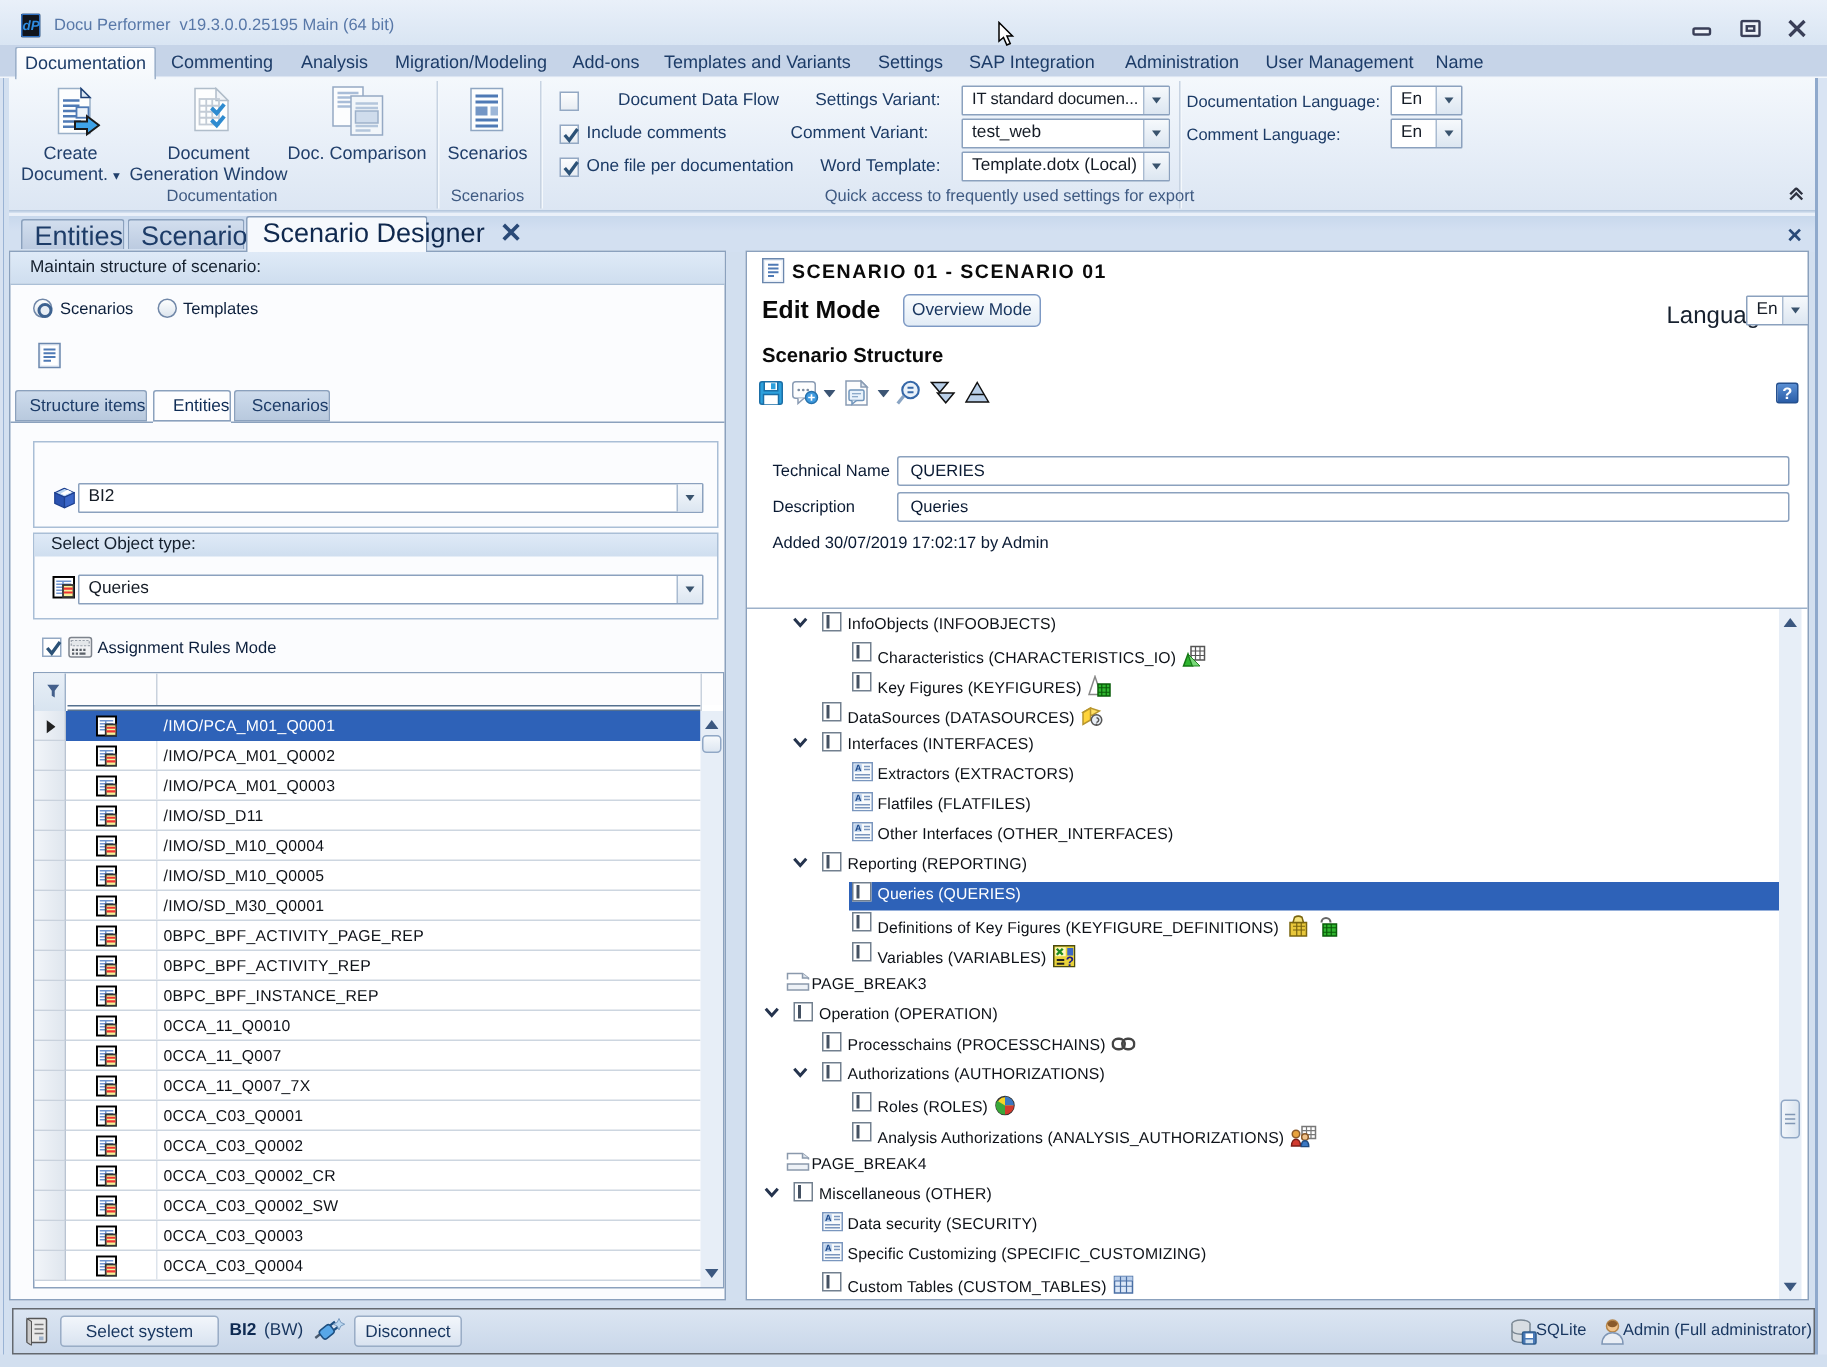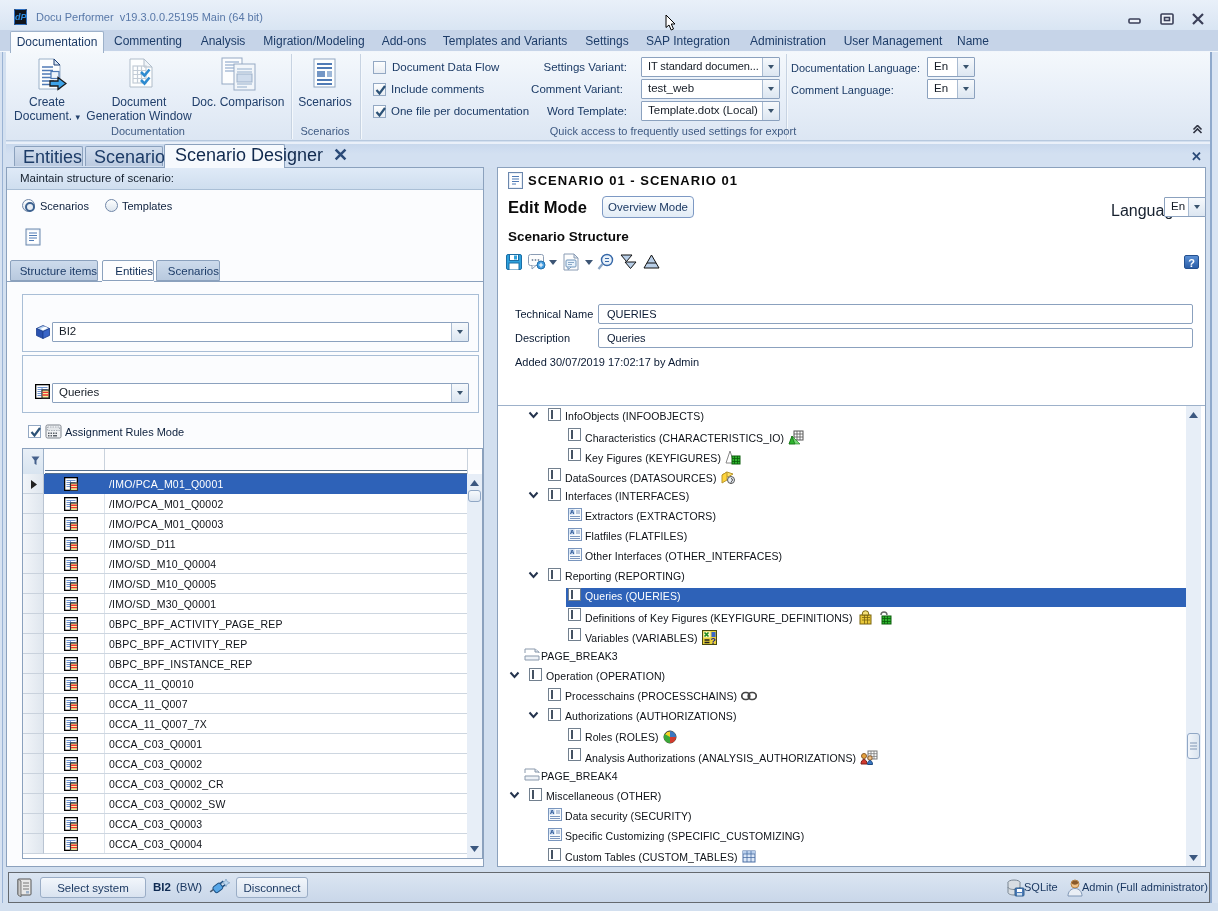--- a/index.html
+++ b/index.html
@@ -113,35 +113,35 @@
 <svg class="abs" style="left:313px;top:6px" width="24" height="32" viewBox="0 0 24 32">
 <rect x="1" y="1" width="21" height="28" fill="#fdfefe" stroke="#8fa6c2"></rect>
 <g stroke="#4f7ab5" stroke-width="2">
         <path d="M4 6h15M4 10h15M4 22h15M4 26h15"></path>
       </g>
 <rect x="4" y="13" width="8" height="6" fill="#7396c5"></rect>
 <rect x="14" y="13" width="5" height="6" fill="#9db7d8"></rect>
 </svg>
 <div class="btnlabel" style="left:285px;top:43px;width:80px">Scenarios</div>
 <div class="rcb" style="left:373px;top:9px"></div>
-<div class="rcblabel" style="left:392px;top:9px">Document Data Flow</div>
+<div class="rcblabel" style="left:412px;top:9px">Document Data Flow</div>
 <div class="rcb" style="left:373px;top:31px">
       <svg width="13" height="13" viewBox="0 0 13 13">
         <path d="M2.5 6l3 3.5L11 2" stroke="#2c5277" stroke-width="2.2" fill="none"></path>
       </svg>
     </div>
 <div class="rcblabel" style="left:391px;top:31px">Include comments</div>
 <div class="rcb" style="left:373px;top:53px">
       <svg width="13" height="13" viewBox="0 0 13 13">
         <path d="M2.5 6l3 3.5L11 2" stroke="#2c5277" stroke-width="2.2" fill="none"></path>
       </svg>
     </div>
 <div class="rcblabel" style="left:391px;top:53px">One file per documentation</div>
 <div class="rlabel" style="left:527px;top:9px;width:100px;text-align:right">Settings Variant:</div>
-<div class="rlabel" style="left:527px;top:31px;width:100px;text-align:center">Comment Variant:</div>
+<div class="rlabel" style="left:527px;top:31px;width:100px;text-align:left">Comment Variant:</div>
 <div class="rlabel" style="left:527px;top:53px;width:100px;text-align:right">Word Template:</div>
 <div class="combo" style="left:641px;top:5px;width:139px;height:20px">
       <div class="ctext" style="right:18px;font-size:11px;letter-spacing:-0.1px">IT standard documen...</div>
       <div class="carr"></div>
     </div>
 <div class="combo" style="left:641px;top:27px;width:139px;height:20px">
       <div class="ctext" style="right:20px">test_web</div>
       <div class="carr"></div>
     </div>
 <div class="combo" style="left:641px;top:49px;width:139px;height:20px">
@@ -193,20 +193,21 @@
       <path d="M7 0.5 L13.5 3.5 L7 6.5 L0.5 3.5 Z" fill="#b8d4f2" stroke="#1d3f8f" stroke-width="0.8"></path>
       <path d="M9 1.5 L12 3 L7 5.2 L4.5 4z" fill="#fff"></path>
       <path d="M0.5 3.5 L7 6.5 L7 13.5 L0.5 10.5 Z" fill="#2a52b0" stroke="#1d3f8f" stroke-width="0.8"></path>
       <path d="M13.5 3.5 L7 6.5 L7 13.5 L13.5 10.5 Z" fill="#3a66c8" stroke="#1d3f8f" stroke-width="0.8"></path>
     </svg>
 <div class="combo" style="left:45px;top:154px;width:417px;height:20px">
       <div class="ctext">BI2</div>
       <div class="carr"></div>
     </div>
 <div class="abs" style="left:15px;top:187px;width:457px;height:58px;border:1px solid #a9bed6"></div>
+<div class="hdrbar" style="left:16px;top:188px;width:455px;height:15px;border:none;line-height:15px;padding-left:11px">Select Object type:</div>
 <svg class="abs" style="left:28px;top:216px" width="15" height="15" viewBox="0 0 15 15">
       <rect x="0.5" y="0.5" width="14" height="14" fill="#fff" stroke="#000" stroke-width="1.6"></rect>
       <g stroke="#6f94d0" stroke-width="1">
         <path d="M2.5 3.5h10M2.5 5.5h10M2.5 7.5h4M2.5 9.5h4M2.5 11.5h4"></path>
       </g>
       <path d="M7 3.5v8" stroke="#6f94d0" stroke-width="1"></path>
       <rect x="7" y="6" width="7" height="8" fill="#f3f39a" stroke="#333" stroke-width="1.2"></rect>
       <g stroke="#e33" stroke-width="1.4">
         <path d="M7.5 8.4h6M7.5 11h6"></path>
       </g>

